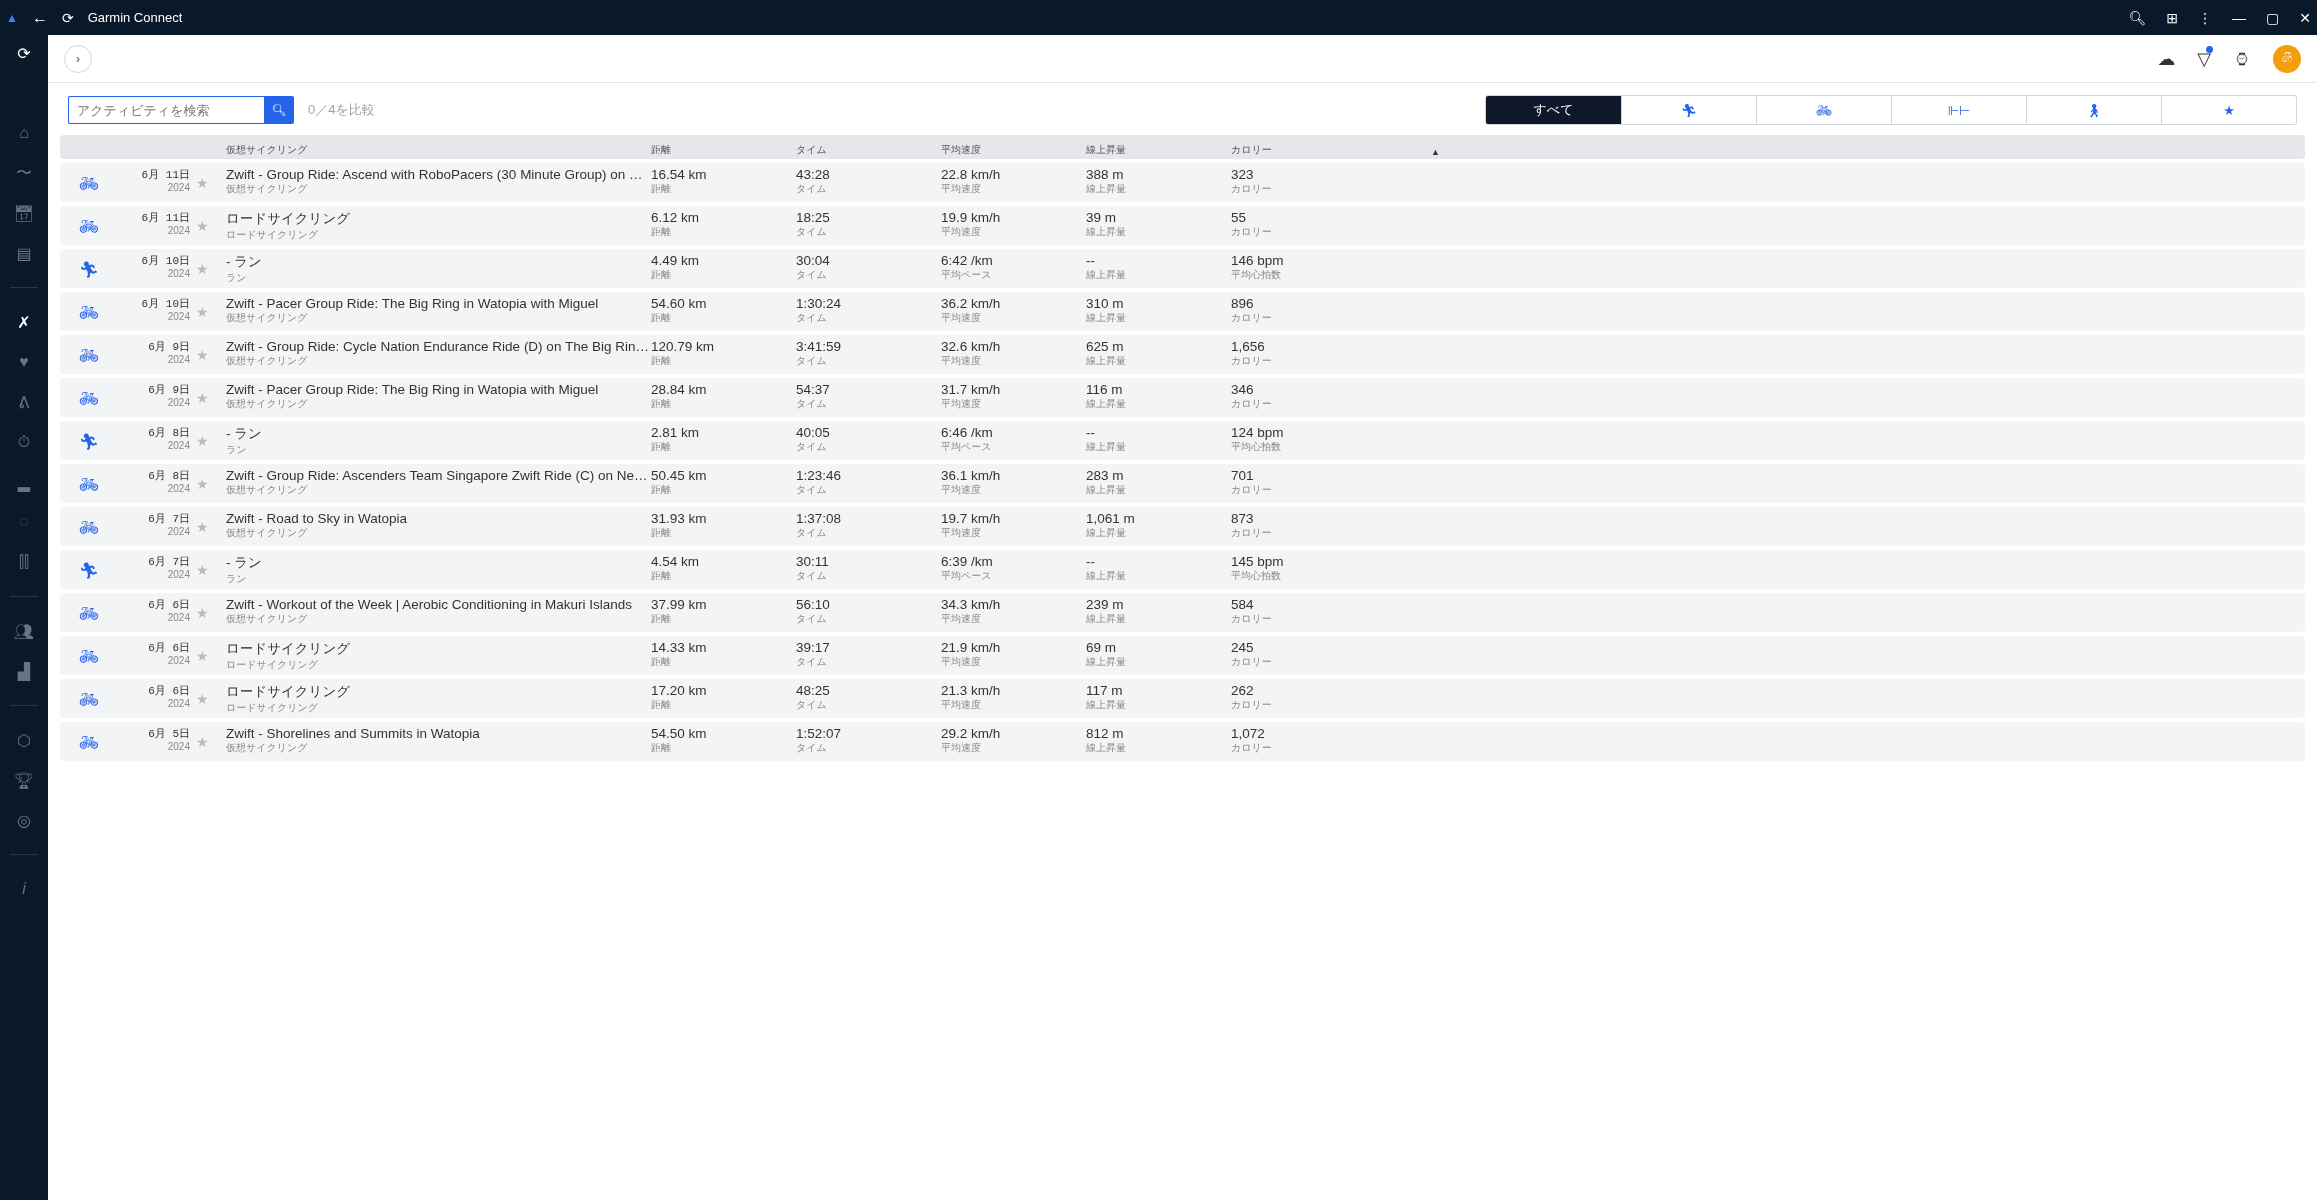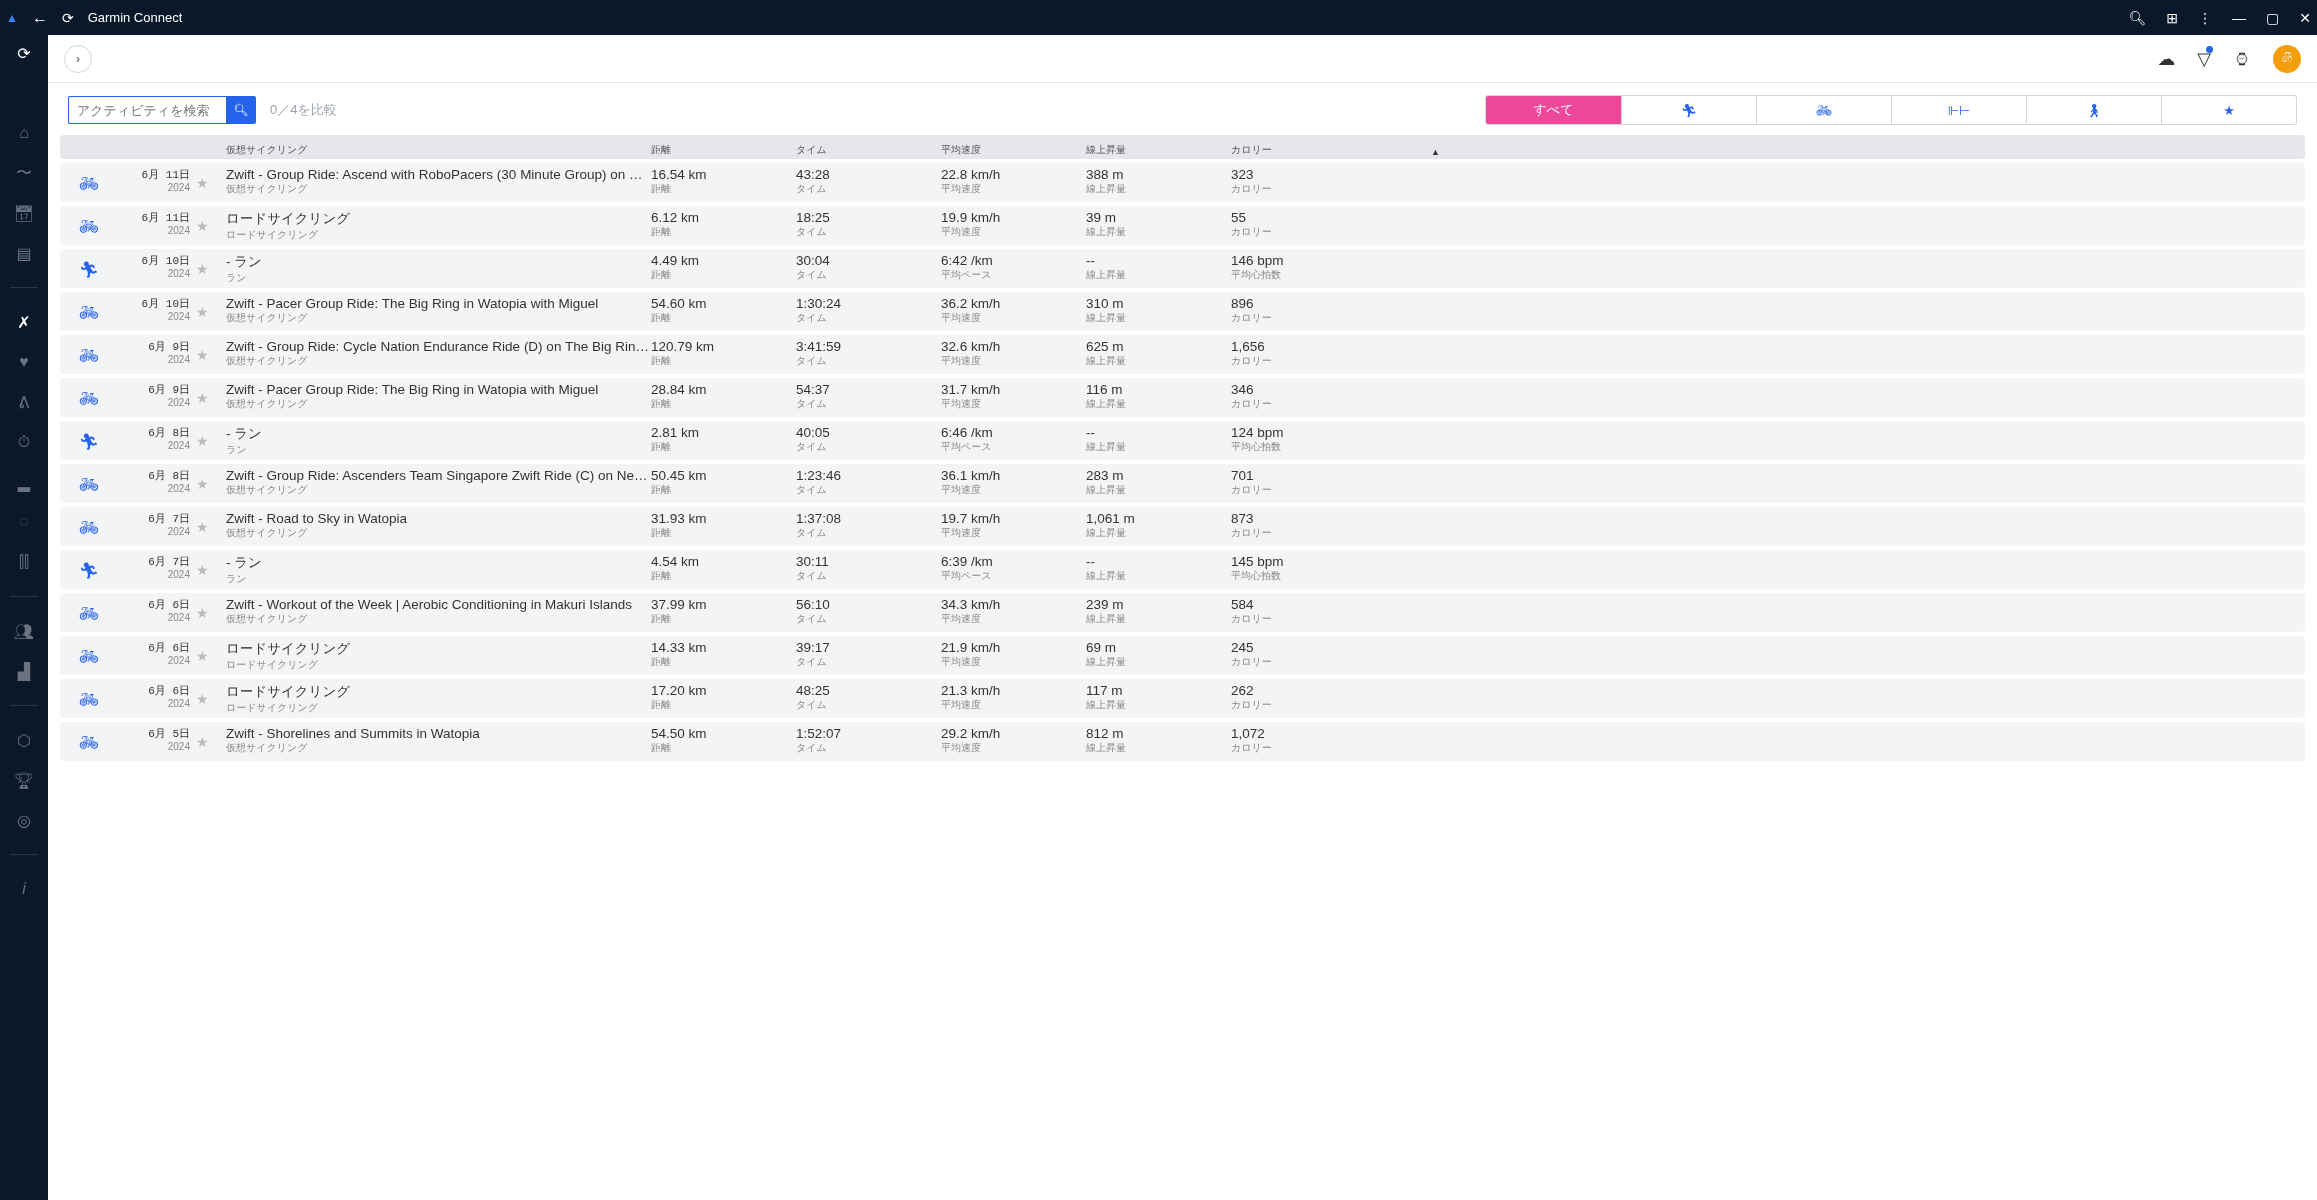--- a/index.html
+++ b/index.html
@@ -34,28 +34,28 @@
 
 
 .page-head { padding: 28px 20px 6px; display: flex; align-items: center; }
 .page-title { font-size: 26px; font-weight: 400; color: #333; }
 .page-actions { margin-left: auto; display: flex; gap: 18px; font-size: 13px; color: #333; }
 .page-actions span { cursor: pointer; }
 
 
 .filter-row { padding: 12px 20px 10px; display: flex; align-items: center; gap: 14px; }
 .search-wrap { display: flex; }
-.search-input { width: 158px; height: 28px; border: 1px solid #2563eb; border-right: none; padding: 0 8px; font-size: 13px; border-radius: 2px 0 0 2px; outline: none; }
+.search-input { width: 196px; height: 28px; border: 1px solid #2563eb; border-right: none; padding: 0 8px; font-size: 13px; border-radius: 2px 0 0 2px; outline: none; }
 .search-btn { width: 30px; height: 28px; background: #2563eb; color: #fff; border: none; border-radius: 0 2px 2px 0; cursor: pointer; font-size: 12px; }
 .compare { font-size: 13px; color: #9ca3af; }
 .tabs { margin-left: auto; display: flex; border: 1px solid #d1d5db; border-radius: 3px; overflow: hidden; }
 .tab { width: 135px; height: 28px; display: flex; align-items: center; justify-content: center; font-size: 13px; color: #2563eb; cursor: pointer; border- left: 1px solid #d1d5db; }
 .tab:first-child { border-left: none; }
 .tab + .tab { border-left: 1px solid #d1d5db; }
-.tab.active { background: #ec4899; color: #fff; }
+.tab.active { background: #0f172a; color: #fff; }
 
 
 .table-wrap { flex: 1; overflow-y: auto; padding: 0 12px 10px; position: relative; }
 .header-row { display: grid; grid-template-columns: 40px 90px 30px 425px 145px 145px 145px 145px 200px 20px; background: #e5e7eb; height: 24px; align-items: end; font-size: 10px; color: #555; padding: 0 6px; border-radius: 4px; }
 .header-row > div { padding-bottom: 2px; }
 .header-row .sort-caret { font-size: 9px; color: #333; }
 
 .row { display: grid; grid-template-columns: 40px 90px 30px 425px 145px 145px 145px 145px 200px 20px; background: #f3f4f6; margin-top: 4px; padding: 4px 6px 3px; border-radius: 4px; cursor: pointer; align-items: start; }
 
 .act-icon { display: flex; align-items: center; justify-content: center; height: 32px; color: #2563eb; font-size: 16px; padding-left: 6px; }

